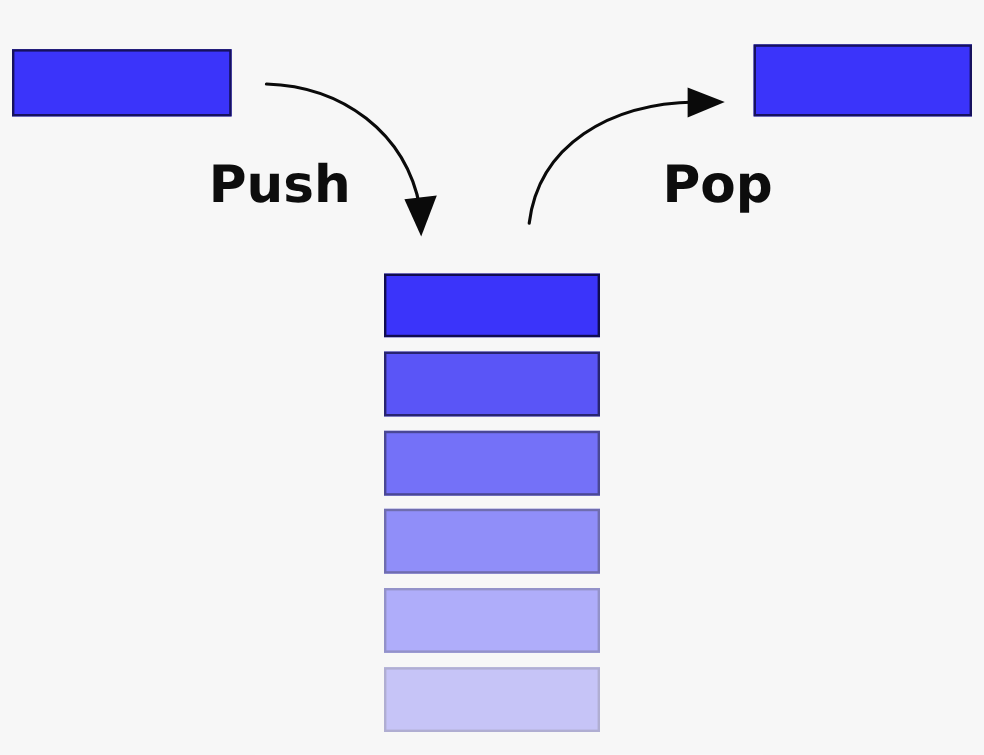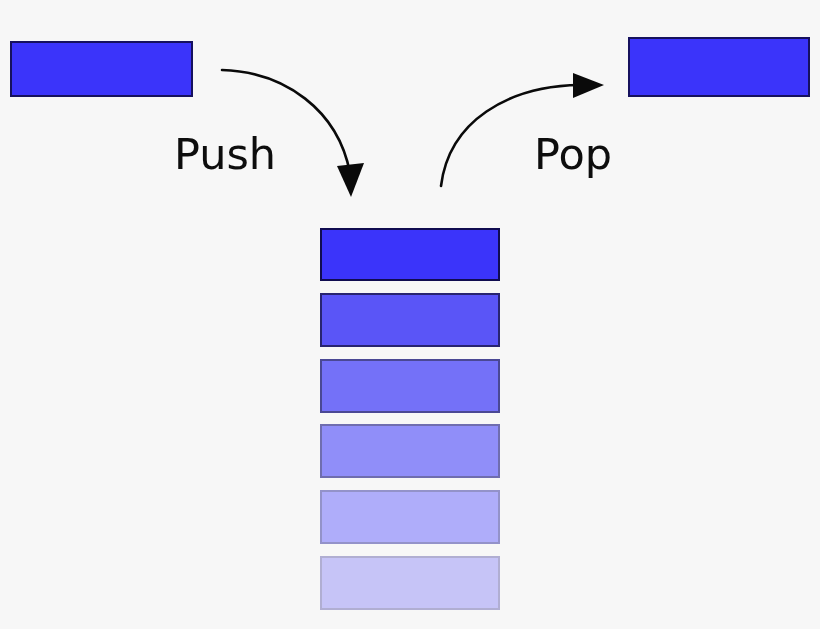--- a/index.html
+++ b/index.html
@@ -47,21 +47,21 @@
     stroke-linecap: round;
   }
   .arrow-head {
     fill: #0a0a0a;
     stroke: none;
   }
 </style>
 </head>
 <body>
 
-<div id="canvas" style="width: 820px; height: 629px; background: rgb(247, 247, 247);">
+<div id="canvas" style="width: 820px; height: 629px; background: rgb(247, 247, 247); font-weight: bold;">
 
   <div class="rect" id="incoming-rect" style="left: 10px; top: 41px; width: 183px; height: 56px; background: rgb(59, 52, 250); border: 2px solid rgb(22, 17, 94);"></div>
 
   <div class="rect" id="outgoing-rect" style="left: 628px; top: 37px; width: 182px; height: 60px; background: rgb(59, 52, 250); border: 2px solid rgb(22, 17, 94);"></div>
 
   <div id="stack-items">
       <div class="rect" style="left: 320px; top: 228px; width: 180px; height: 53px; background: rgb(59, 52, 250); border: 2px solid rgb(16, 12, 80);"></div>
       <div class="rect" style="left: 320px; top: 293px; width: 180px; height: 54px; background: rgb(90, 85, 247); border: 2px solid rgb(40, 36, 113);"></div>
       <div class="rect" style="left: 320px; top: 359px; width: 180px; height: 54px; background: rgb(116, 113, 248); border: 2px solid rgb(74, 72, 148);"></div>
       <div class="rect" style="left: 320px; top: 424px; width: 180px; height: 54px; background: rgb(144, 142, 249); border: 2px solid rgb(111, 109, 175);"></div>
@@ -74,15 +74,15 @@
       <path class="arrow-path" d="M 222,70 C 285,72 338,110 350,173"></path>
       <polygon class="arrow-head" points="337,166 364,163 351,197"></polygon>
     </g>
     <g>
       <path class="arrow-path" d="M 441,186 C 449,121 508,86 580,85"></path>
       <polygon class="arrow-head" points="573,73 604,85 573,98"></polygon>
     </g>
   </svg>
 
   <div class="label" id="push-label" style="left: 174px; top: 133px;">Push</div>
-  <div class="label" id="pop-label" style="left: 534px; top: 133px;">Pop</div>
+  <div class="label" id="pop-label" style="left: 552px; top: 133px;">Pop</div>
 
 </div>
 
 </body></html>

